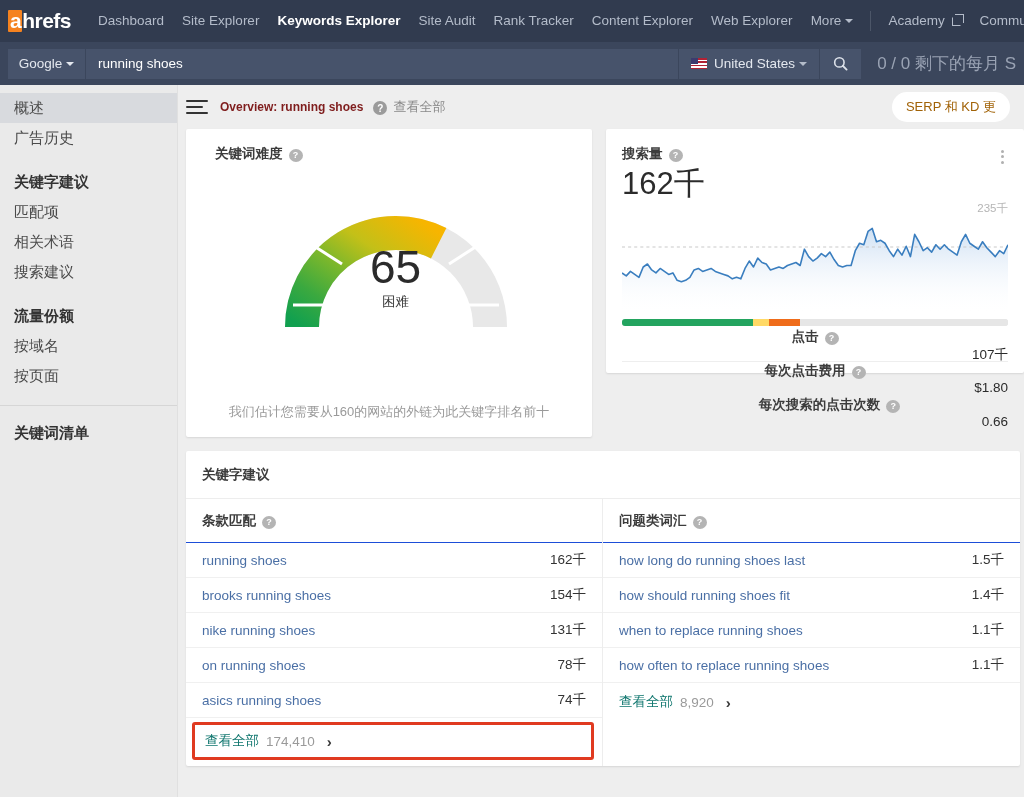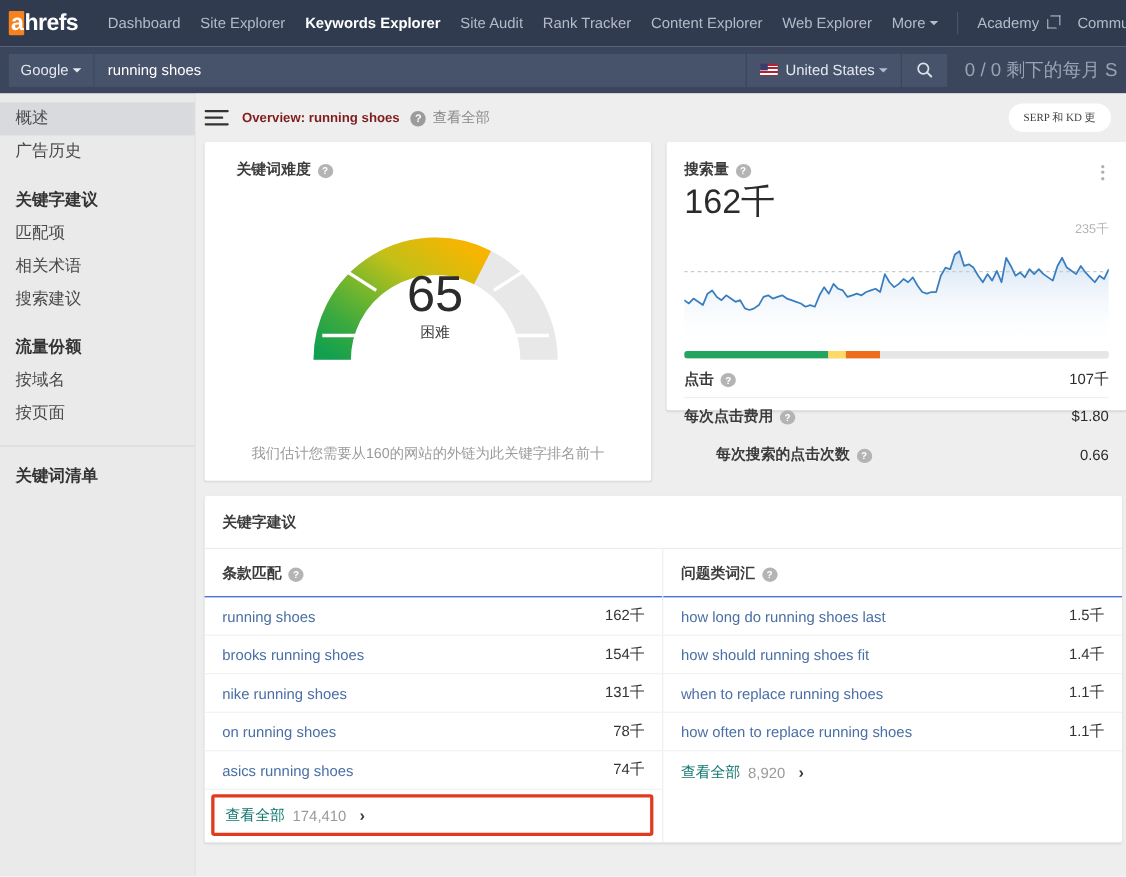--- a/index.html
+++ b/index.html
@@ -198,24 +198,23 @@
   .help-circle.small {
     width: 13px; height: 13px; font-size: 9px;
     margin: 0 0 0 6px; background: #b4b4b4;
   }
   .howto { font-size: 13px; color: #8a8a8a; cursor: pointer; }
   .serp-pill {
     margin-left: auto;
     background: #ffffff;
     border-radius: 16px;
     padding: 6px 14px;
-    font-size: 10px; color: #404040;
+    font-size: 13px; color: #a16207;
     white-space: nowrap;
     cursor: pointer;
-    font-family: Liberation Serif, serif;
   }
 
   .cards-row {
     display: flex; gap: 14px;
     padding: 0 0 0 8px;
   }
   .card {
     background: #ffffff;
     border-radius: 2px;
     box-shadow: 0 1px 2px rgba(0,0,0,.10);
@@ -262,21 +261,21 @@
   }
   .statbar {
     height: 7px; border-radius: 3px; overflow: hidden;
     display: flex; background: #e6e6e6; margin-top: 8px;
   }
   .stat-rows { margin-top: 2px; }
   .stat-row {
     display: flex; align-items: center;
     height: 34px;
     border-bottom: 1px solid #eeeeee;
-    font-size: 13.5px; color: #3c3c3c;
+    font-size: 13.5px; color: #3c3c3c; flex-direction: column;
   }
   .stat-row:last-child { border-bottom: none; margin-left: 29px; }
   .stat-row .label { display: flex; align-items: center; font-weight: bold; }
   .stat-row .value { margin-left: auto; color: #2b2b2b; }
 
   
   .ideas-card {
     margin: 14px 0 0 8px;
     width: 834px;
     background: #ffffff;

